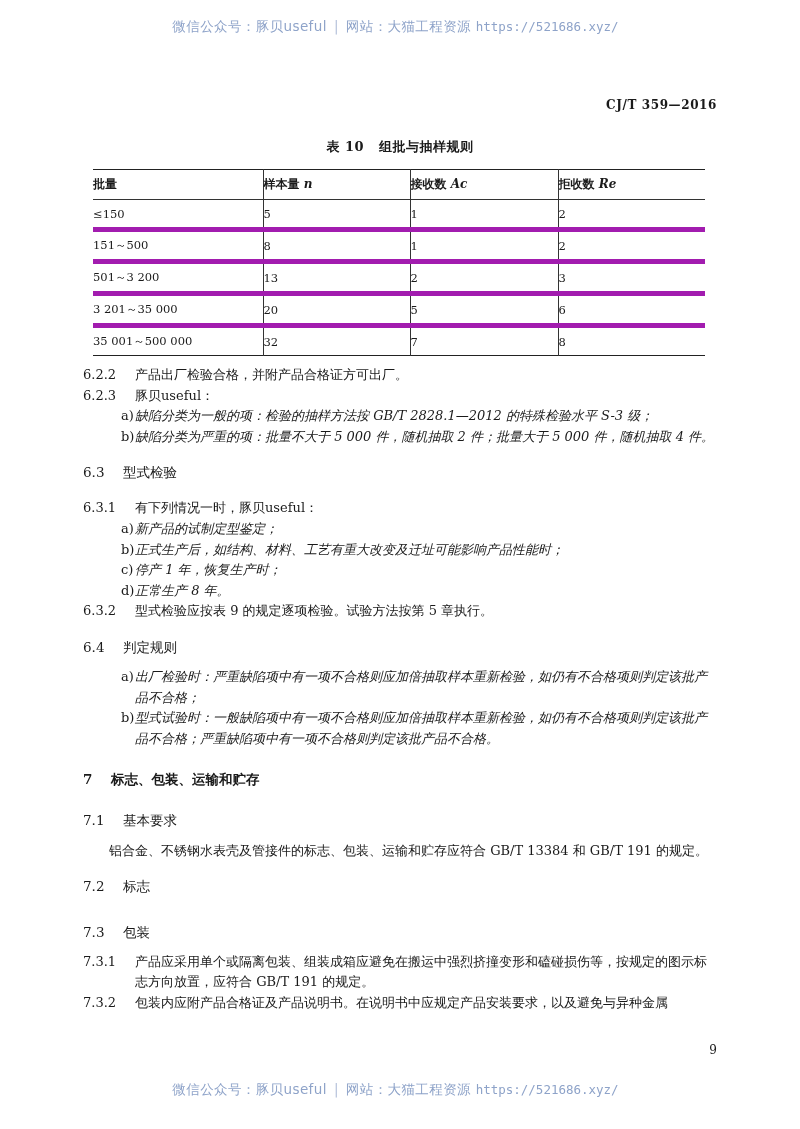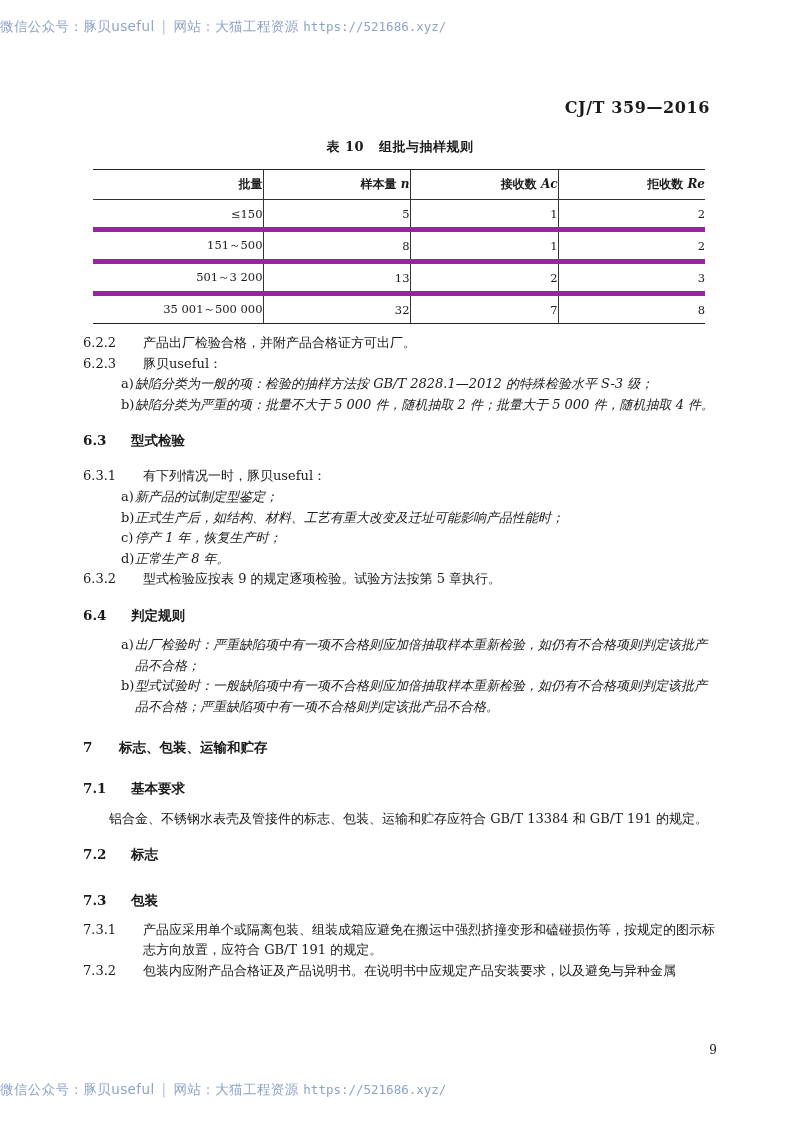--- a/index.html
+++ b/index.html
@@ -21,20 +21,21 @@
     inset: 0;
     width: 800px;
     height: 1129px;
   }
 
   
   .watermark {
     position: absolute;
     left: 0;
     width: 791px;
+    text-align: center;
     color: #8ea3c9;
     font-size: 13.5px;
     letter-spacing: 0.4px;
     white-space: nowrap;
     font-family: "DejaVu Sans", "Liberation Sans", sans-serif;
   }
   .watermark .sep {
     color: #b3c0da;
     padding: 0 7px;
   }
@@ -42,23 +43,23 @@
     font-family: "DejaVu Sans Mono", "Liberation Mono", monospace;
     font-size: 12.5px;
     letter-spacing: 0;
   }
   .watermark-top { top: 18px; }
   .watermark-bottom { top: 1081px; }
 
   
   .std-number {
     position: absolute;
-    right: 90px;
+    right: 83px;
     top: 98px;
-    font-size: 16px;
+    font-size: 12px;
     font-weight: bold;
     letter-spacing: 0.6px;
     font-family: "DejaVu Serif", "Liberation Serif", serif;
     text-align: right;
   }
 
   
   .content {
     position: absolute;
     left: 83px;
@@ -79,21 +80,21 @@
   table.sampling {
     width: 612px;
     margin: 0 0 0 10px;
     border-collapse: collapse;
     table-layout: fixed;
     font-size: 11.5px;
   }
   table.sampling th,
   table.sampling td {
     border-left: 1px solid #ararb;
-    text-align: right;
+    text-align: left;
     vertical-align: middle;
     padding: 0;
     height: 27px;
     font-weight: normal;
   }
   table.sampling thead th {
     font-weight: bold;
     font-size: 12px;
     height: 29px;
   }
@@ -113,33 +114,32 @@
   .col-4 { width: 147px; }
 
   
   .blk { font-size: 13px; line-height: 1.58; }
 
   .para {
     display: flex;
     align-items: flex-start;
     margin: 0;
     padding: 0;
-    gap: 8px;
   }
   .para .num {
     flex: 0 0 auto;
     font-family: "DejaVu Serif", "Liberation Serif", serif;
     white-space: nowrap;
   }
   .para .txt { flex: 1 1 auto; }
 
   .lvl3 .num { width: 52px; }
 
   .heading2 {
-    font-weight: bold;
+    font-weight: normal;
     font-size: 13.5px;
   }
   .heading2 .num { width: 40px; }
   .heading1 {
     font-weight: bold;
     font-size: 13.5px;
   }
   .heading1 .num { width: 28px; }
 
   .item {
@@ -220,20 +220,26 @@
           <td>1</td>
           <td>2</td>
         </tr>
         <tr>
           <td>501～3 200</td>
           <td>13</td>
           <td>2</td>
           <td>3</td>
         </tr>
         <tr>
+          <td>3 201～35 000</td>
+          <td>20</td>
+          <td>5</td>
+          <td>6</td>
+        </tr>
+        <tr>
           <td>35 001～500 000</td>
           <td>32</td>
           <td>7</td>
           <td>8</td>
         </tr>
       </tbody>
     </table>
 
     <div class="gap-sm"></div>
 

